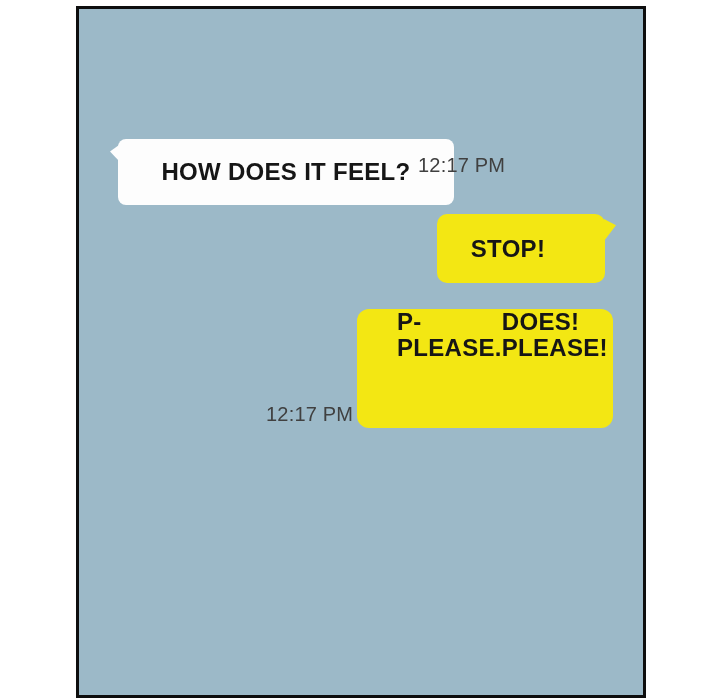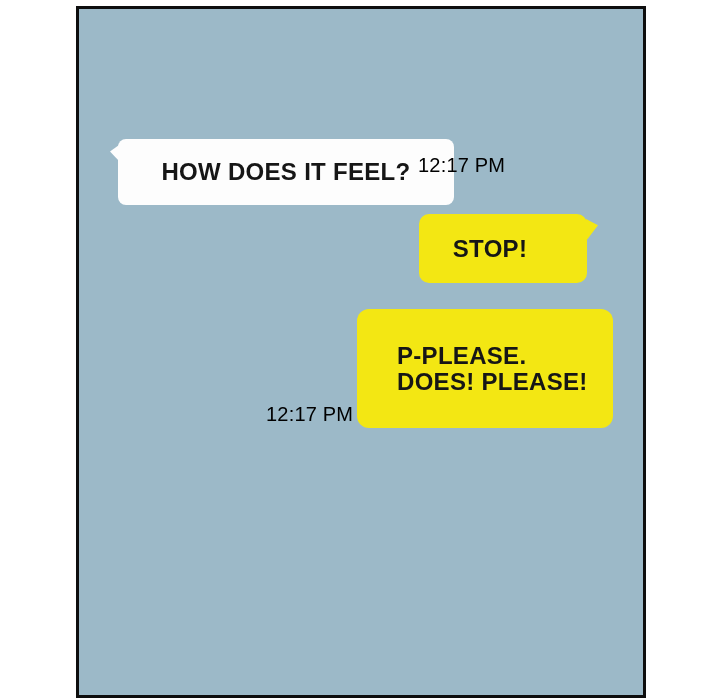--- a/index.html
+++ b/index.html
@@ -40,36 +40,36 @@
   .bubble-incoming {
     left: 39px;
     top: 102px;
     width: 336px;
     height: 66px;
     background: #fdfdfd;
     border-radius: 8px;
     margin-top: 28px;
   }
   .bubble-outgoing-1 {
-    left: 340px;
+    left: 358px;
     top: 205px;
     width: 168px;
     height: 69px;
     background: #f3e713;
     border-radius: 10px;
     padding-right: 26px;
   }
   .bubble-outgoing-2 {
     left: 278px;
     top: 300px;
     width: 256px;
     height: 119px;
     background: #f3e713;
     border-radius: 12px;
-    flex-direction: column;
+    flex-direction: row;
     align-items: flex-start;
     justify-content: center;
     padding-left: 40px;
   }
   .tail {
     position: absolute;
   }
   .tail-left {
     left: -8px;
     top: 6px;
@@ -81,21 +81,21 @@
   .tail-right {
     right: -11px;
     top: 5px;
     width: 12px;
     height: 22px;
     background: #f3e713;
     clip-path: polygon(0 0, 100% 28%, 0 100%);
   }
   .timestamp {
     position: absolute;
-    color: #000000;
+    color: #404040;
     font-size: 20px;
     font-weight: 400;
     letter-spacing: 0.2px;
     line-height: 22px;
     white-space: nowrap;
   }
   .timestamp-1 {
     left: 339px;
     top: 145px;
   }

